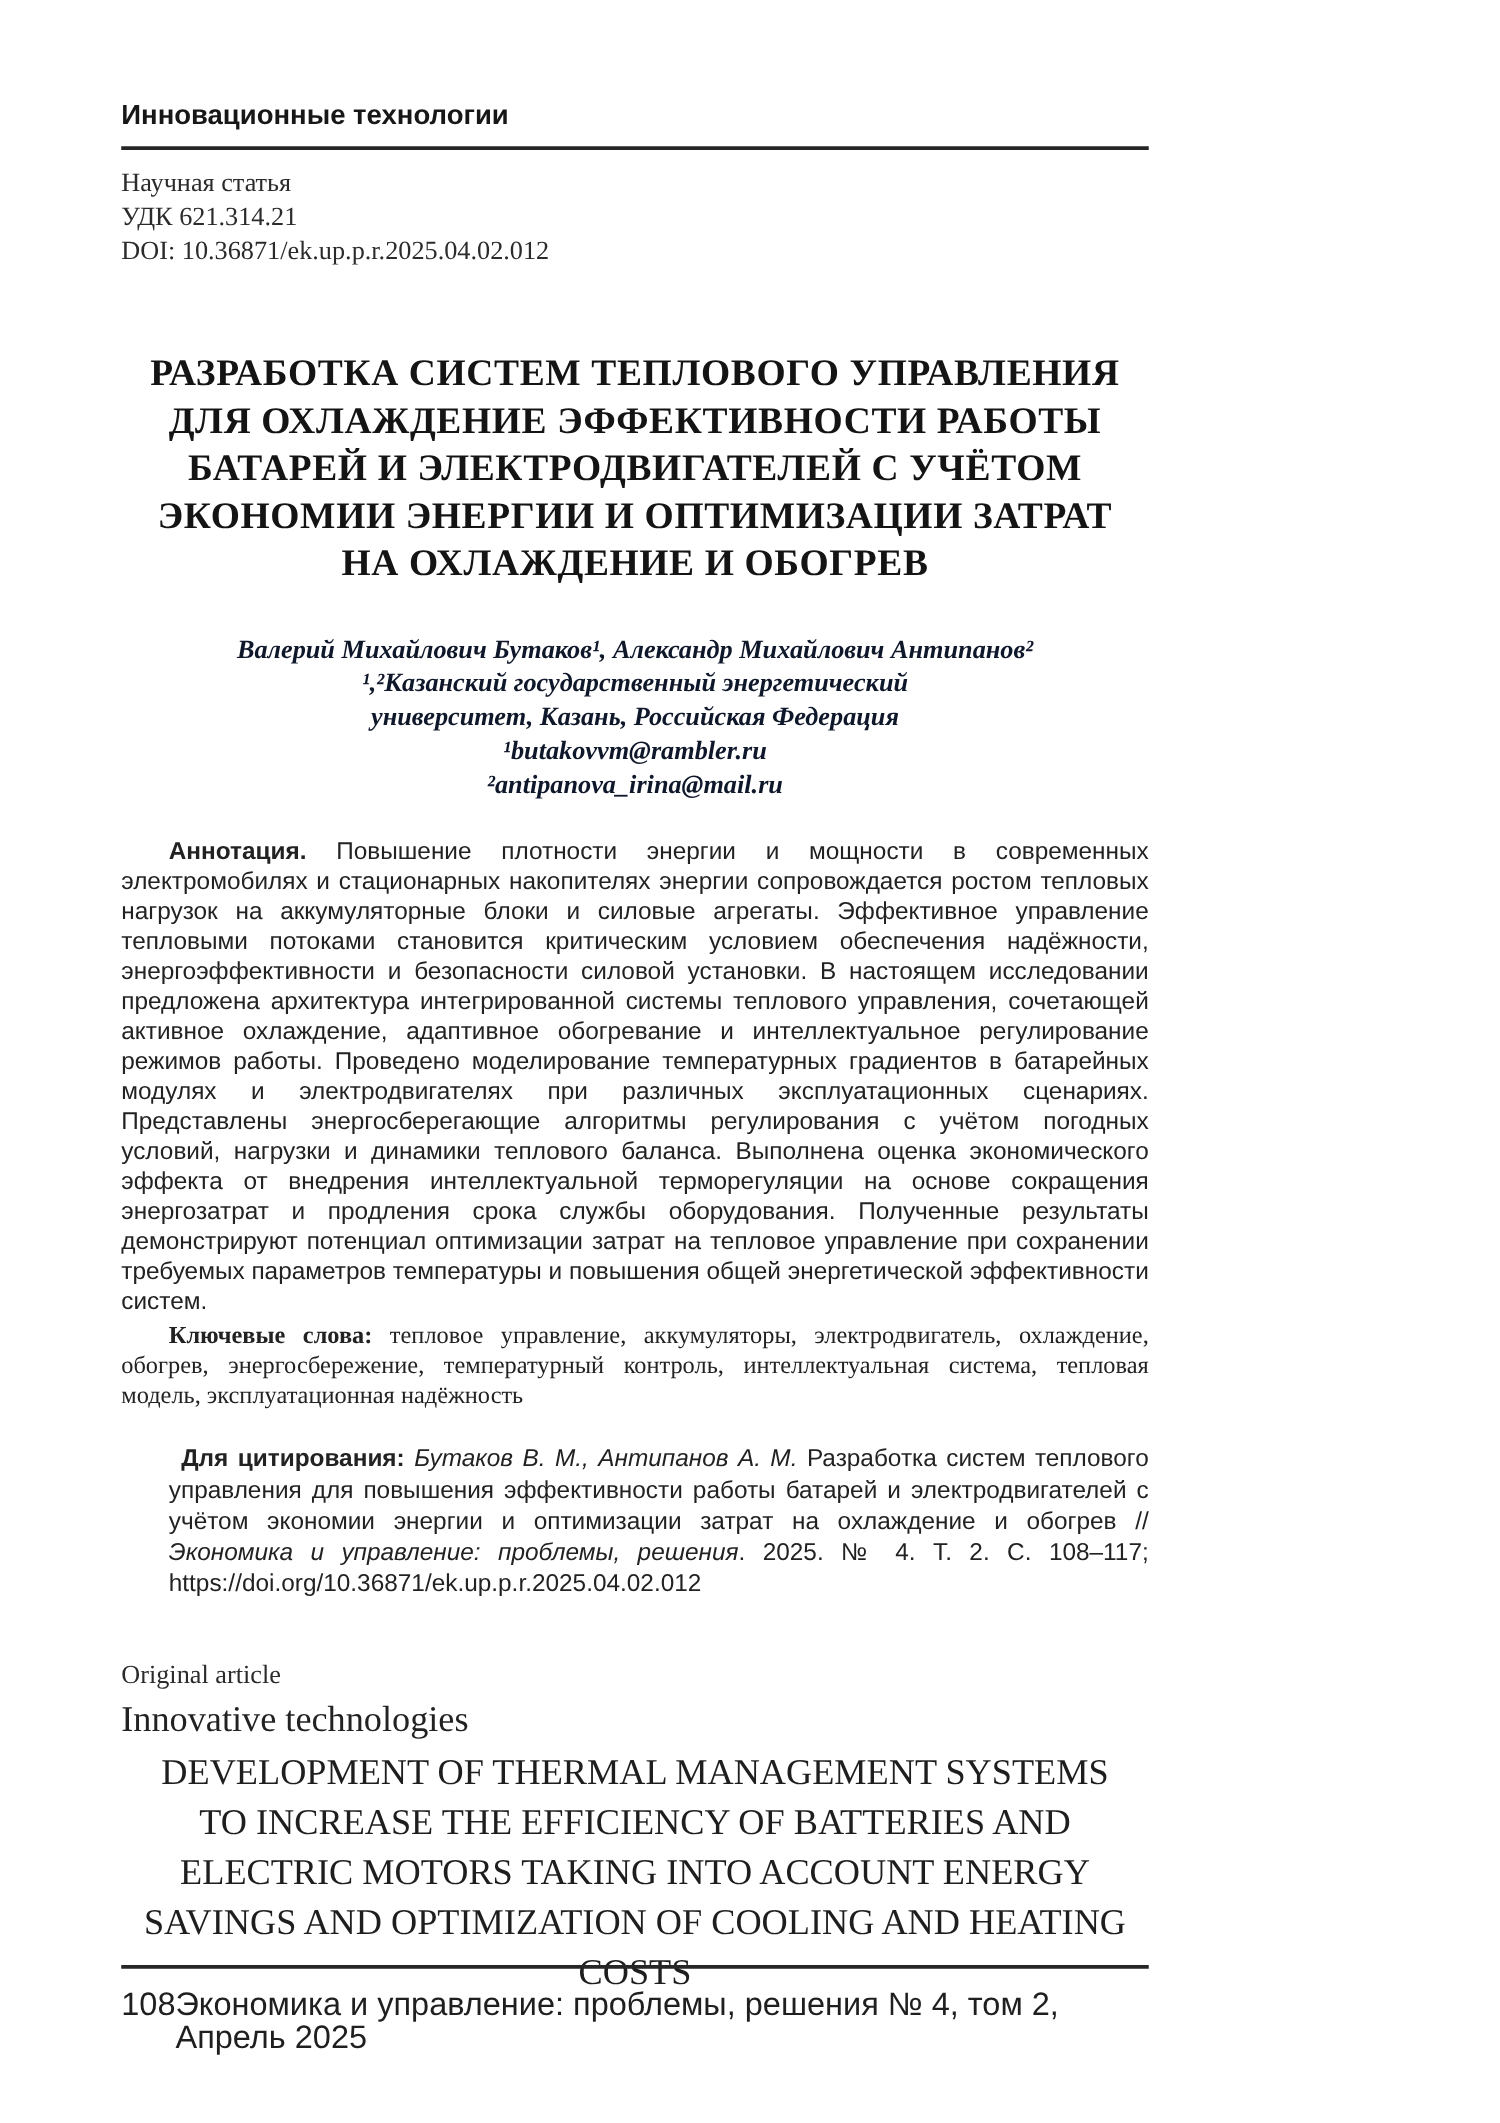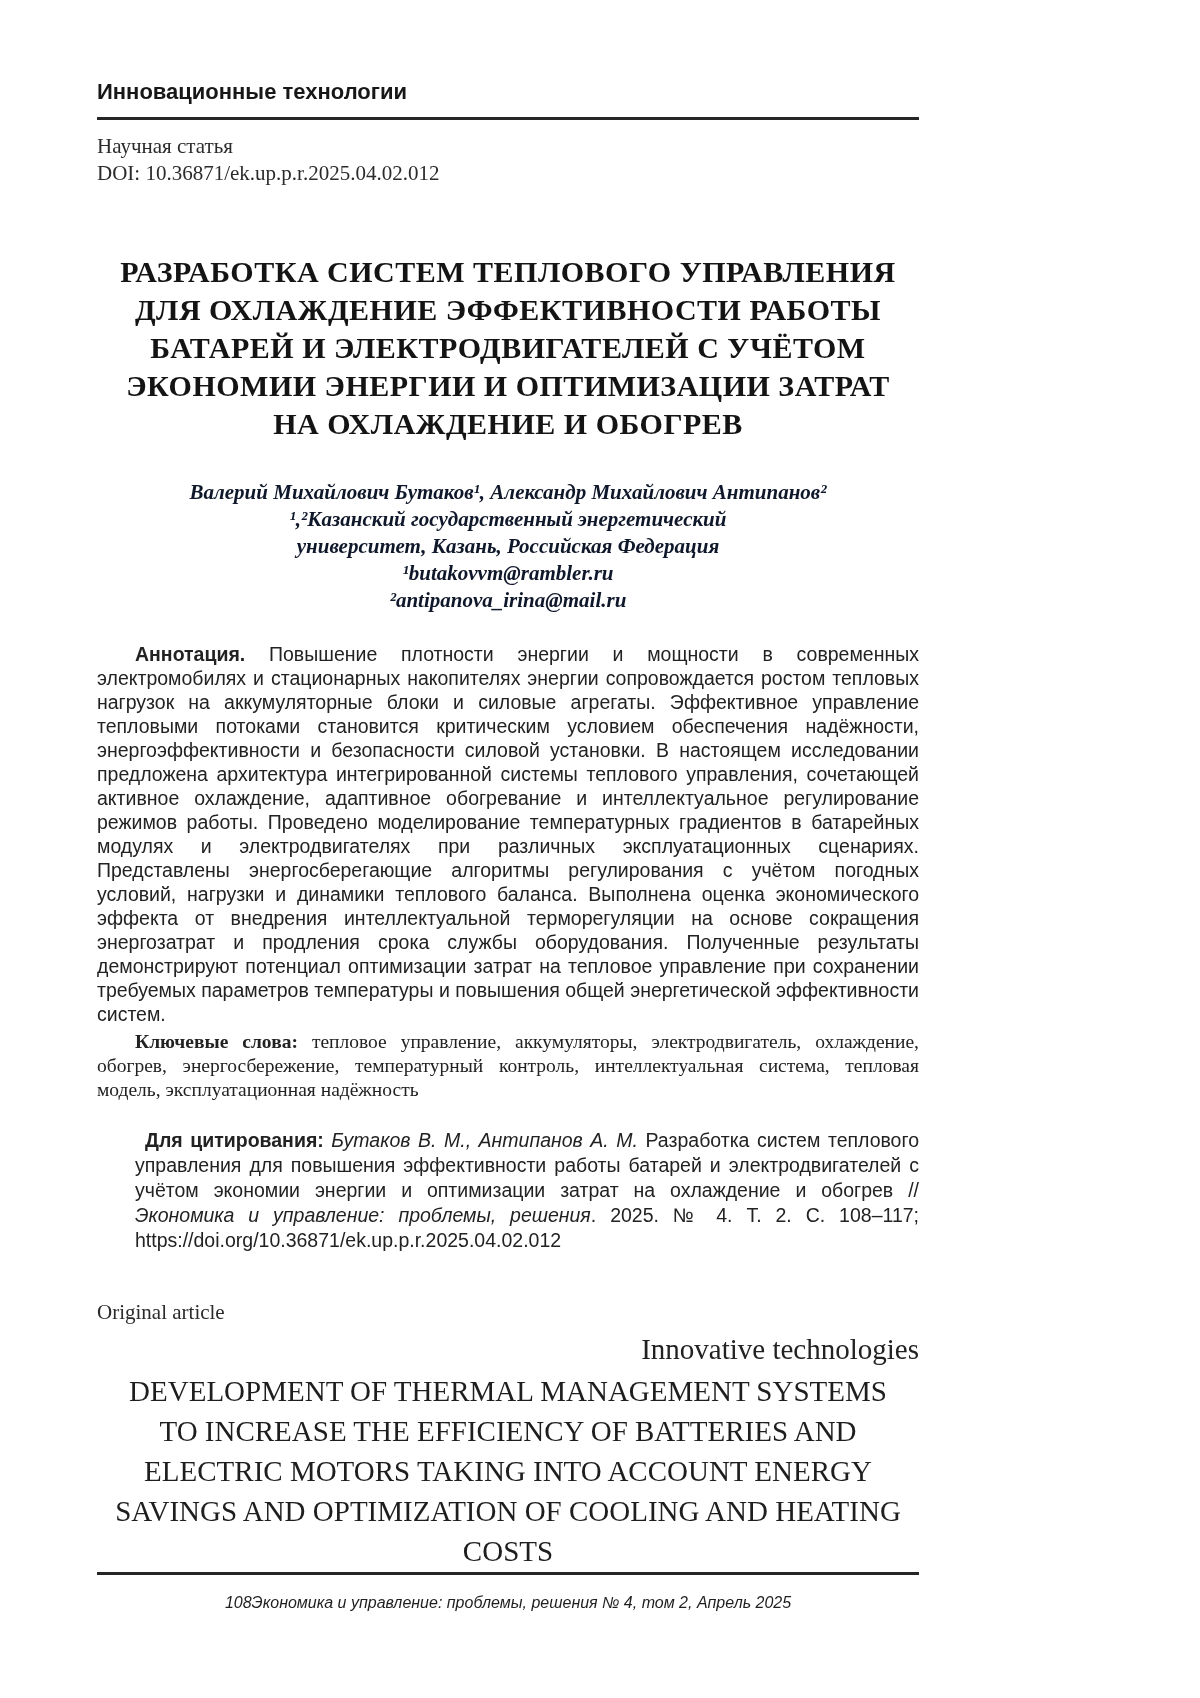--- a/index.html
+++ b/index.html
@@ -81,21 +81,21 @@
   }
   .original-article {
     margin-top: 46px;
     font-family: "Liberation Serif", serif;
     font-size: 21px;
     line-height: 26px;
     color: #2b2b2b;
   }
   .section-header-en {
     margin-top: 6px;
-    text-align: right;
+    text-align: left;
     font-family: "Liberation Serif", serif;
     font-size: 29px;
     line-height: 36px;
     color: #222222;
   }
   .title-en {
     margin-top: 4px;
     text-align: center;
     font-family: "Liberation Serif", serif;
     font-size: 29px;
@@ -111,38 +111,38 @@
   .footer-rule {
     height: 3px;
     background: #262626;
   }
   .footer-row {
     margin-top: 15px;
     display: flex;
     justify-content: center;
     align-items: baseline;
     font-family: "Liberation Sans", sans-serif;
-    font-size: 16px;
+    font-size: 26px;
     line-height: 26px;
     color: #1f1f1f;
-    font-style: italic;
   }
   b.lead { font-weight: bold; }
 </style>
 </head>
 <body>
 
 <div class="page">
   <div class="content">
 
     <div class="section-header">Инновационные технологии</div>
     <div class="header-rule"></div>
 
     <div class="meta">
       <div>Научная статья</div>
+      <div>УДК 621.314.21</div>
       <div>DOI: 10.36871/ek.up.p.r.2025.04.02.012</div>
     </div>
 
     <div class="title-ru">
       <div>РАЗРАБОТКА СИСТЕМ ТЕПЛОВОГО УПРАВЛЕНИЯ</div>
       <div>ДЛЯ ОХЛАЖДЕНИЕ ЭФФЕКТИВНОСТИ РАБОТЫ</div>
       <div>БАТАРЕЙ И ЭЛЕКТРОДВИГАТЕЛЕЙ С УЧЁТОМ</div>
       <div>ЭКОНОМИИ ЭНЕРГИИ И ОПТИМИЗАЦИИ ЗАТРАТ</div>
       <div>НА ОХЛАЖДЕНИЕ И ОБОГРЕВ</div>
     </div>

